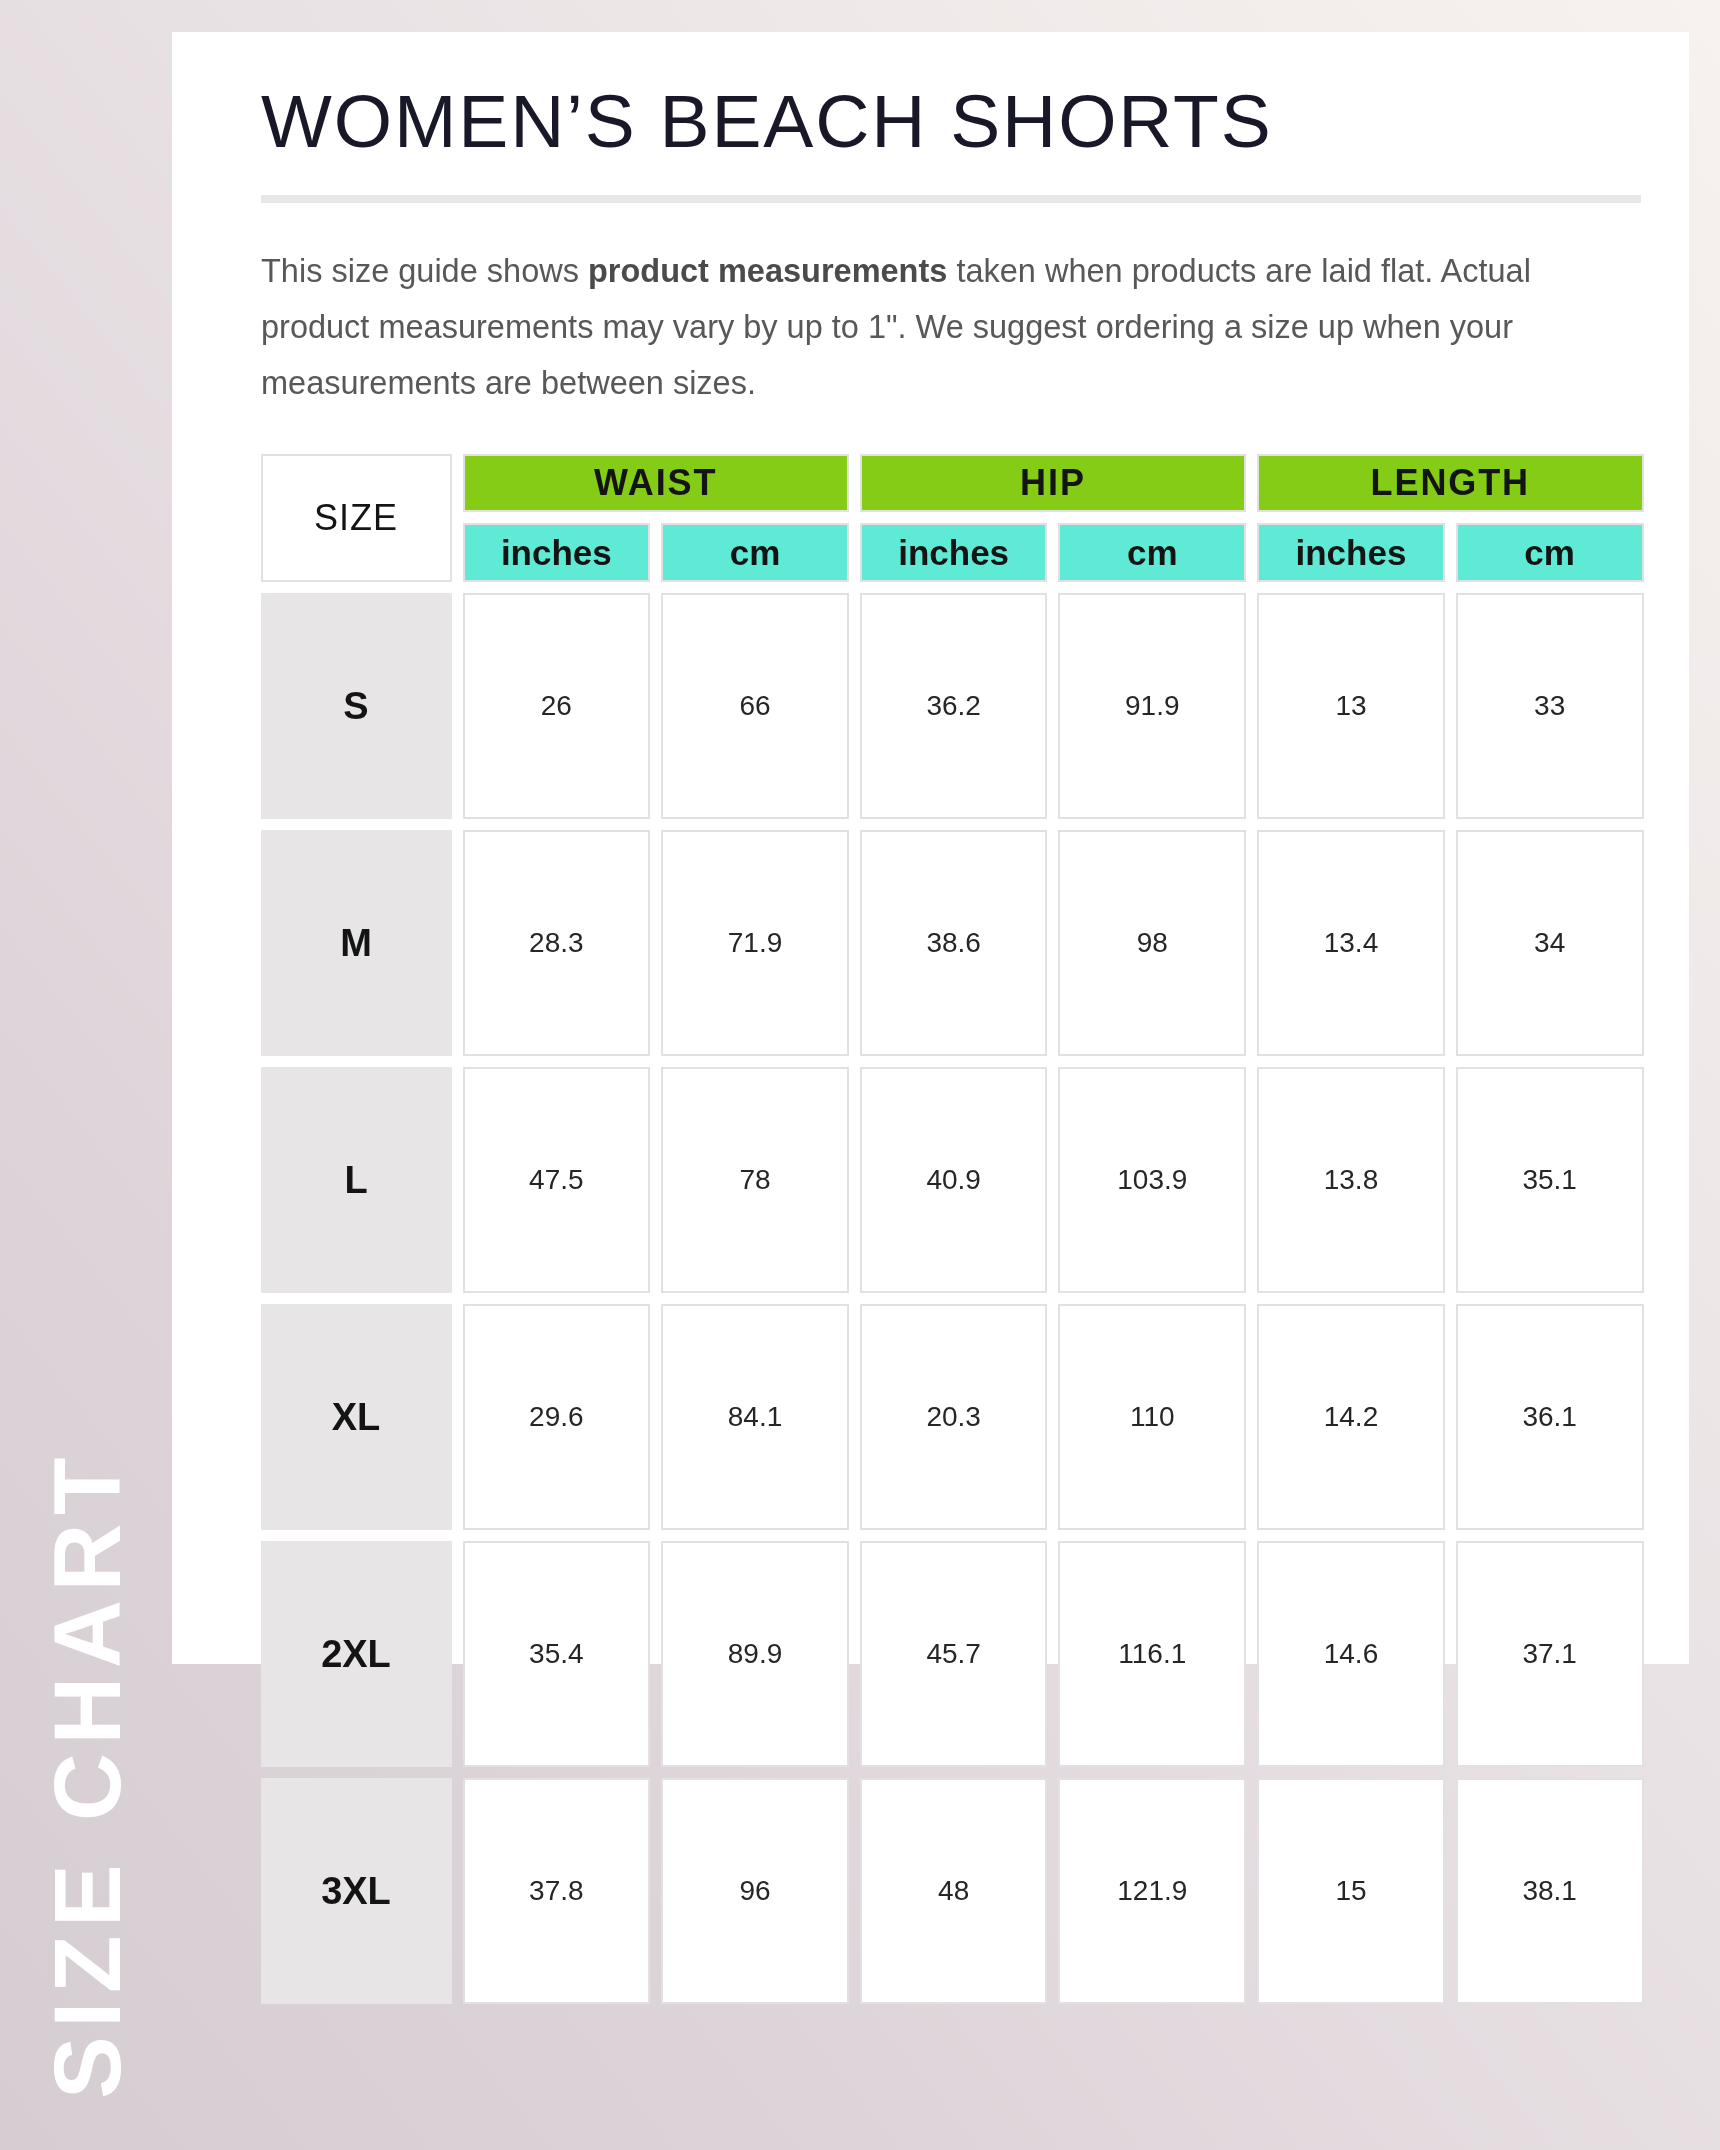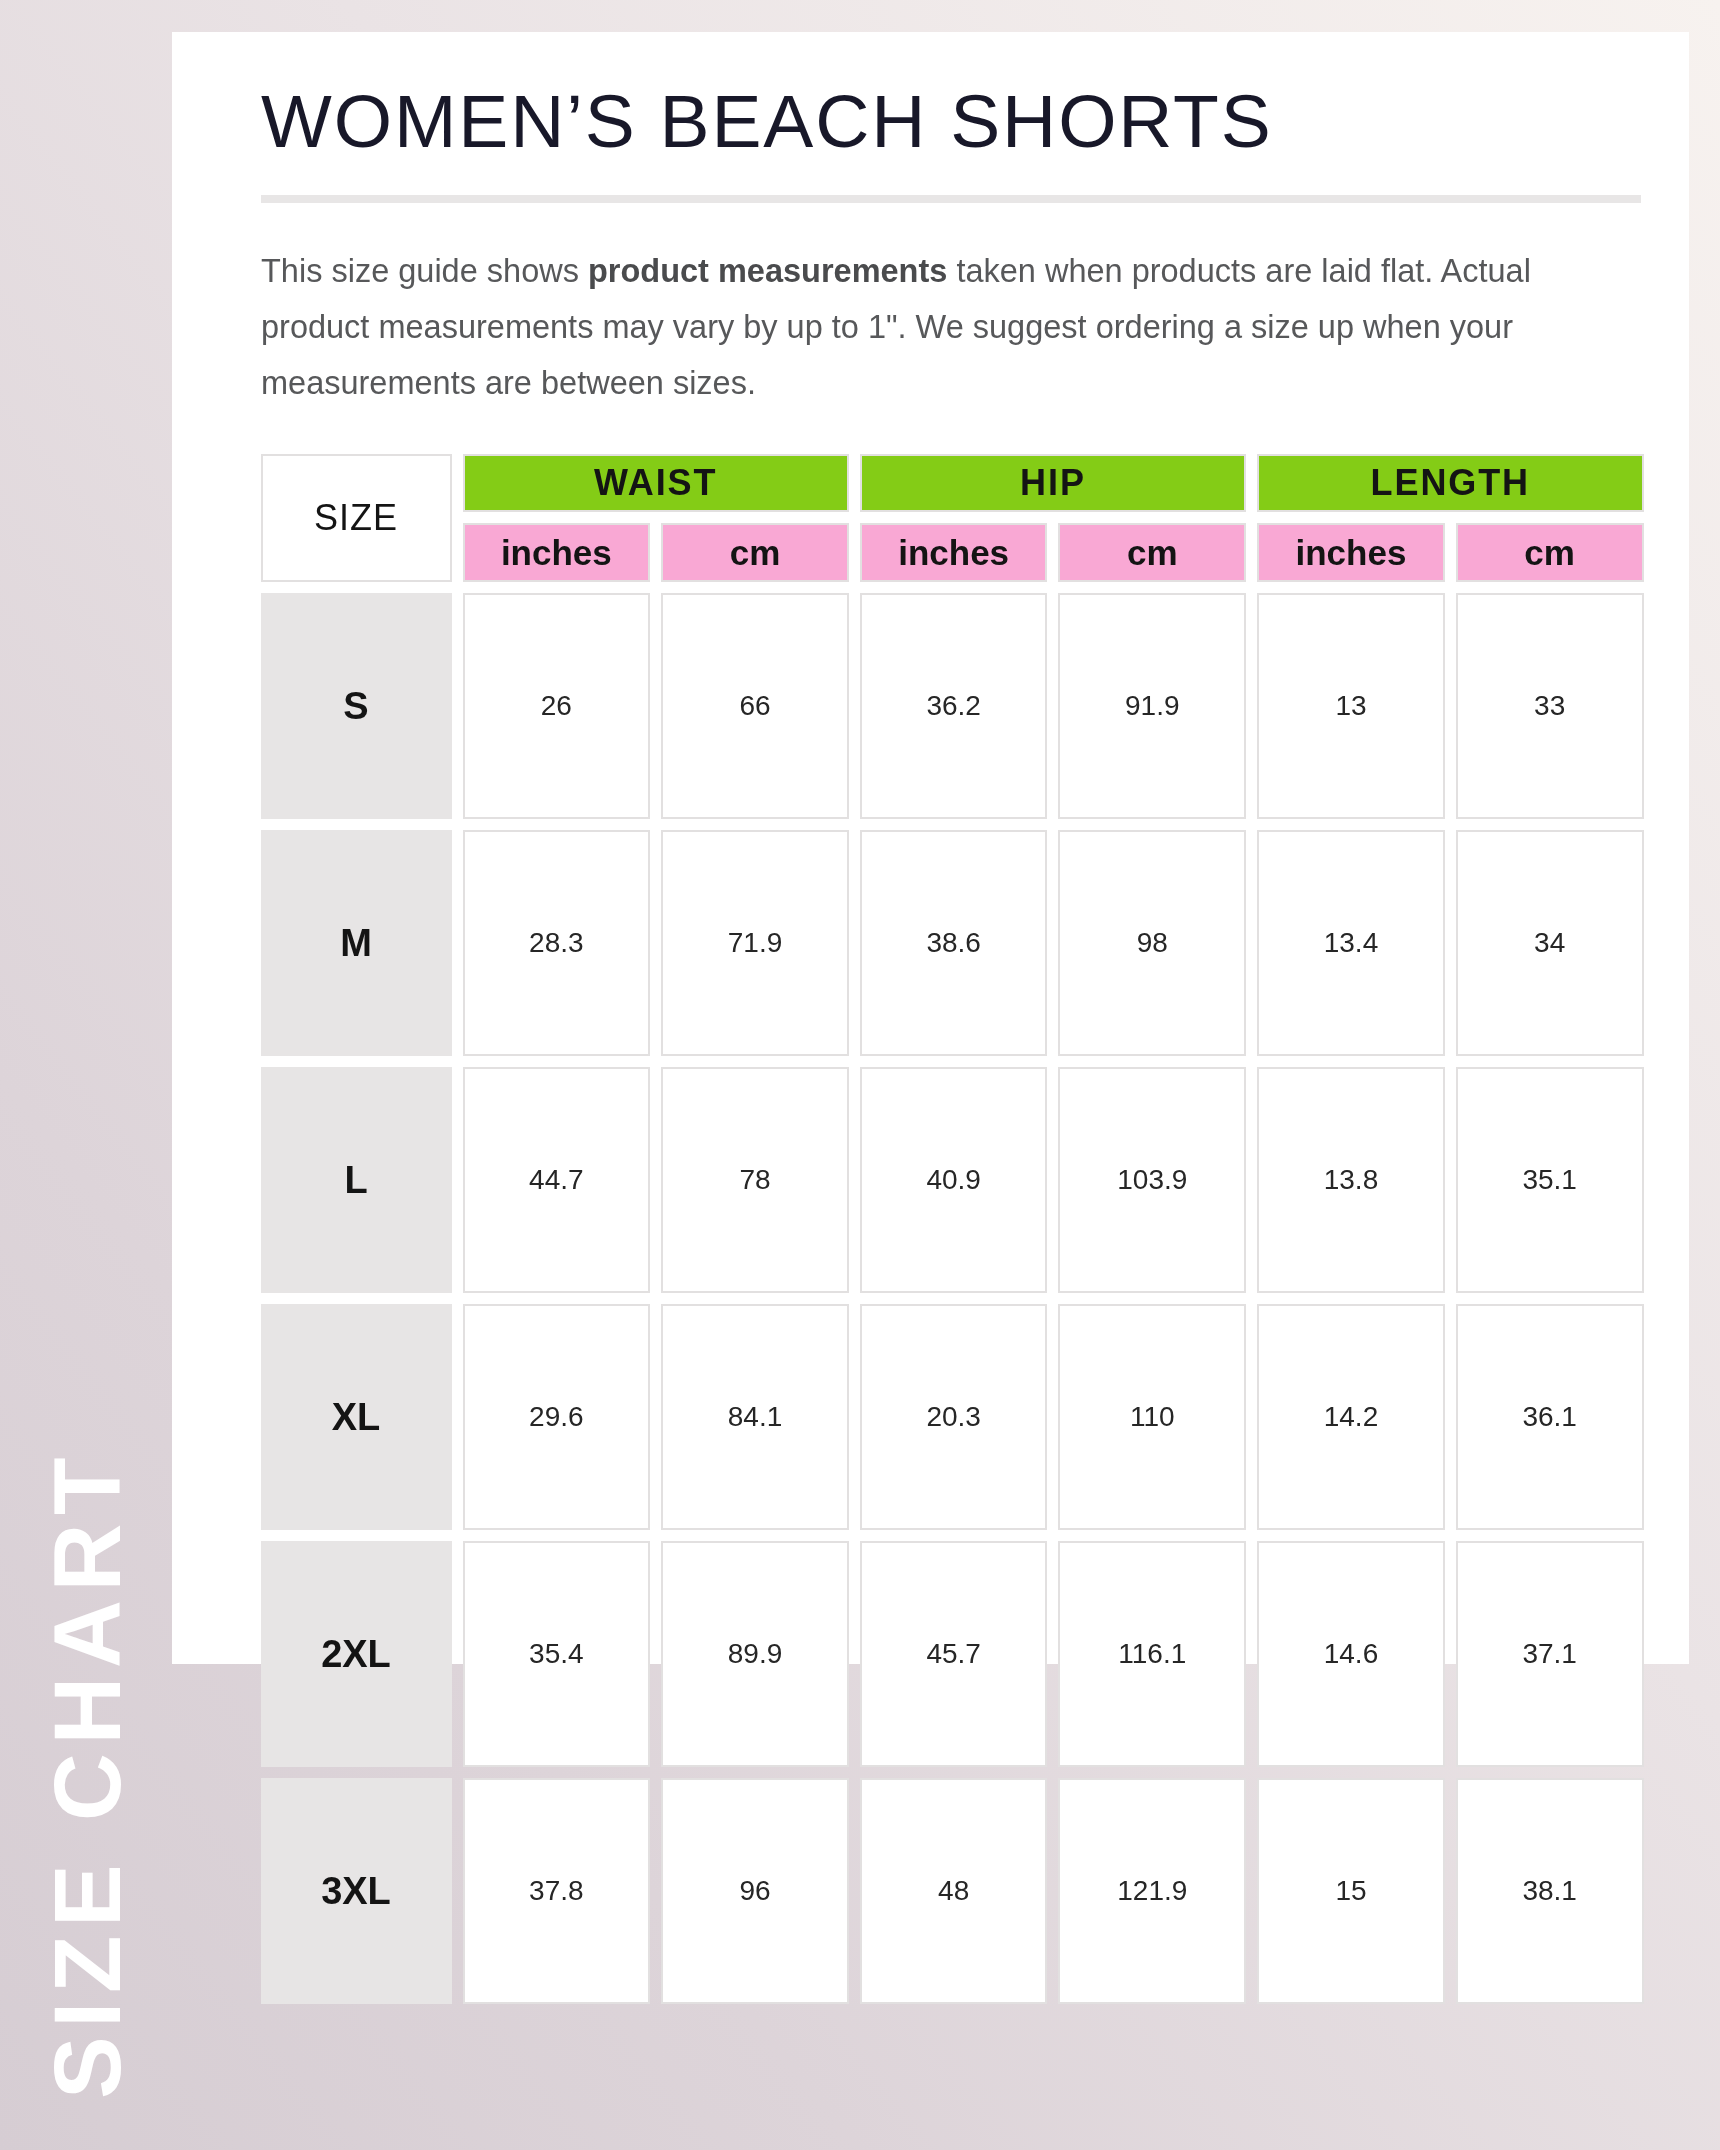--- a/index.html
+++ b/index.html
@@ -91,21 +91,21 @@
   .group-th {
     background: #84cc16;
     border: 2.9px solid #e2e0e0;
     font-size: 36px;
     font-weight: bold;
     letter-spacing: 1.9px;
     color: #141414;
     height: 54px;
   }
   .unit-th {
-    background: #f9a8d4;
+    background: #5eead4;
     border: 2.9px solid #e2e0e0;
     font-size: 35px;
     font-weight: bold;
     color: #141414;
     height: 55px;
   }
   .size-cell {
     background: #e7e5e5;
     border: none;
     font-size: 38px;
@@ -174,21 +174,21 @@
         <td class="size-cell">M</td>
         <td class="value-cell">28.3</td>
         <td class="value-cell">71.9</td>
         <td class="value-cell">38.6</td>
         <td class="value-cell">98</td>
         <td class="value-cell">13.4</td>
         <td class="value-cell">34</td>
       </tr>
       <tr>
         <td class="size-cell">L</td>
-        <td class="value-cell">44.7</td>
+        <td class="value-cell">47.5</td>
         <td class="value-cell">78</td>
         <td class="value-cell">40.9</td>
         <td class="value-cell">103.9</td>
         <td class="value-cell">13.8</td>
         <td class="value-cell">35.1</td>
       </tr>
       <tr>
         <td class="size-cell">XL</td>
         <td class="value-cell">29.6</td>
         <td class="value-cell">84.1</td>

